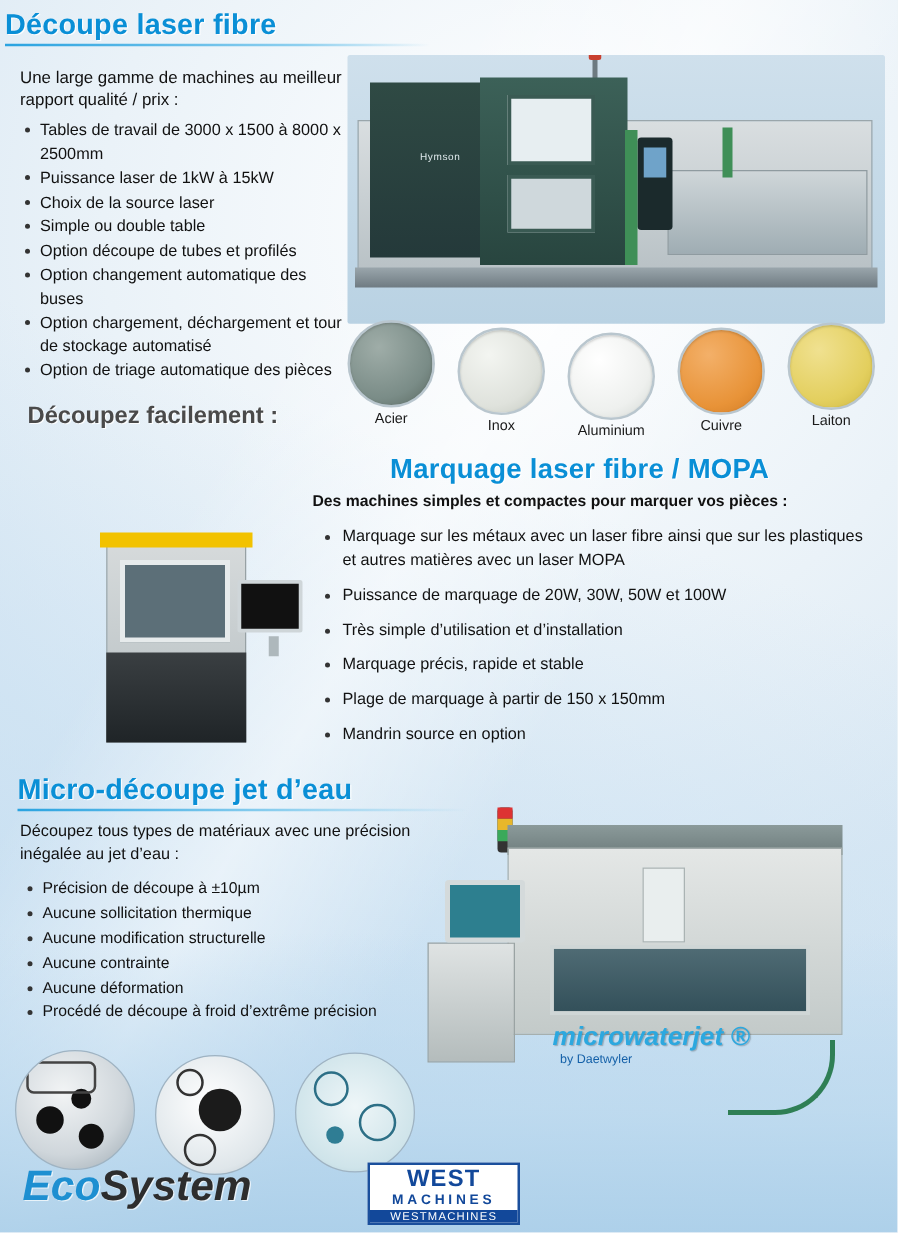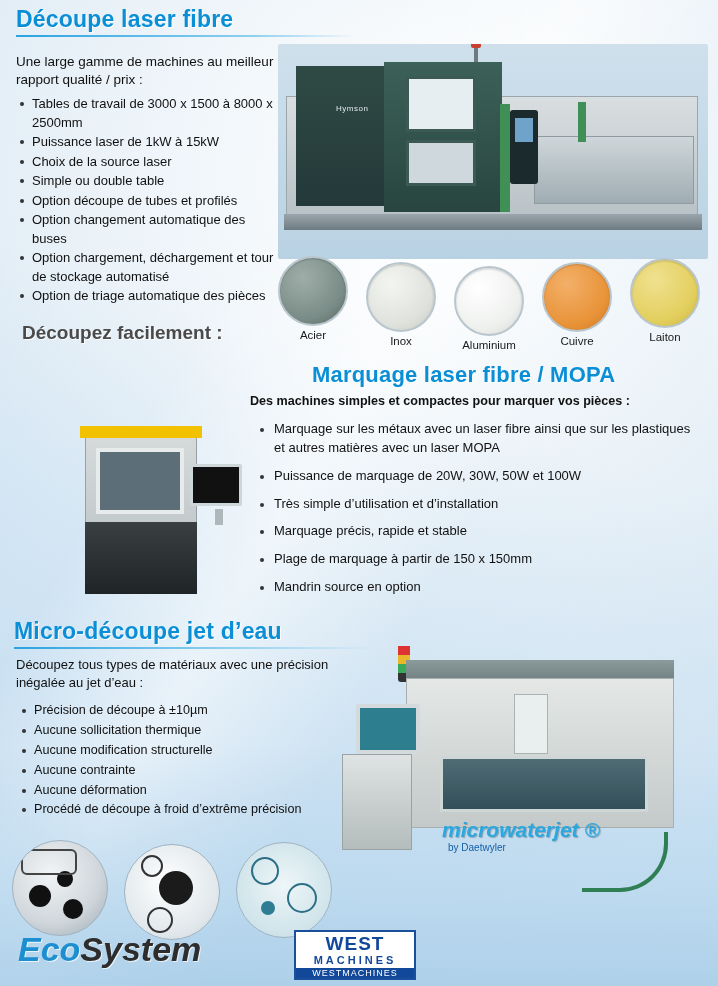--- a/index.html
+++ b/index.html
@@ -73,42 +73,42 @@
     content:"";
     position:absolute;
     left:4px; top:7px;
     width:4px; height:4px;
     background:#333;
     border-radius:50%;
   }
 
   
   #sec-laser-fibre { position:absolute; left:0; top:0; width:718px; }
-  #sec1-head { position:absolute; left:16px; top:6px; width:340px; }
+  #sec1-head { position:absolute; left:4px; top:6px; width:340px; }
   #sec1-text { position:absolute; left:16px; top:46px; width:262px; }
 
   .machine-photo {
     position:absolute;
     left:278px; top:44px;
     width:430px; height:215px;
     border-radius:2px;
     overflow:hidden;
     background:linear-gradient(180deg,#cfe0ec 0%,#b9d2e3 100%);
   }
   .mach-body{ position:absolute; left:8px; top:52px; width:412px; height:120px; background:linear-gradient(180deg,#d9dee0 0%, #b9c2c6 100%); border:1px solid #9aa6ab;}
   .mach-dark{ position:absolute; left:18px; top:22px; width:88px; height:140px; background:linear-gradient(180deg,#2f4a44 0%,#24393a 100%);}
   .mach-dark2{ position:absolute; left:106px; top:18px; width:118px; height:150px; background:linear-gradient(180deg,#3c6158 0%,#28453f 100%);}
   .mach-win{ position:absolute; left:128px; top:32px; width:70px; height:56px; background:#e7eef1; border:3px solid #3a5a53;}
   .mach-win2{ position:absolute; left:128px; top:96px; width:70px; height:46px; background:#cfd8dc; border:3px solid #3a5a53;}
   .mach-panel{ position:absolute; left:232px; top:66px; width:28px; height:74px; background:#1b2a2c; border-radius:3px;}
   .mach-panel:after{ content:""; position:absolute; left:5px; top:8px; width:18px; height:24px; background:#6fa3c9;}
   .mach-table{ position:absolute; left:256px; top:92px; width:160px; height:68px; background:linear-gradient(180deg,#cfd6d9 0%,#9fadb3 100%); border:1px solid #8f9ba0;}
   .mach-green{ position:absolute; background:#3f8f57; }
   .mach-base{ position:absolute; left:6px; top:170px; width:418px; height:16px; background:linear-gradient(180deg,#9aa6ac 0%,#6f7b82 100%);}
-  .mach-logo{ position:absolute; left:30px; top:60px; font-size:8px; color:#dfe9ec; letter-spacing:.5px;padding-left:28px;}
+  .mach-logo{ position:absolute; left:30px; top:77px; font-size:8px; color:#dfe9ec; letter-spacing:.5px;padding-left:28px;}
   .mach-pole{ position:absolute; left:196px; top:2px; width:4px; height:22px; background:#6d7a80;}
   .mach-pole:after{content:""; position:absolute; left:-3px; top:-6px; width:10px; height:8px; background:#c9402f; border-radius:2px;}
 
   
   #materials { position:absolute; left:276px; top:256px; width:430px; height:96px; }
   .mat { position:absolute; width:74px; text-align:center; }
   .mat .disc {
     width:70px; height:70px; border-radius:50%;
     border:2px solid #b9c6ce;
     margin:0 auto;

